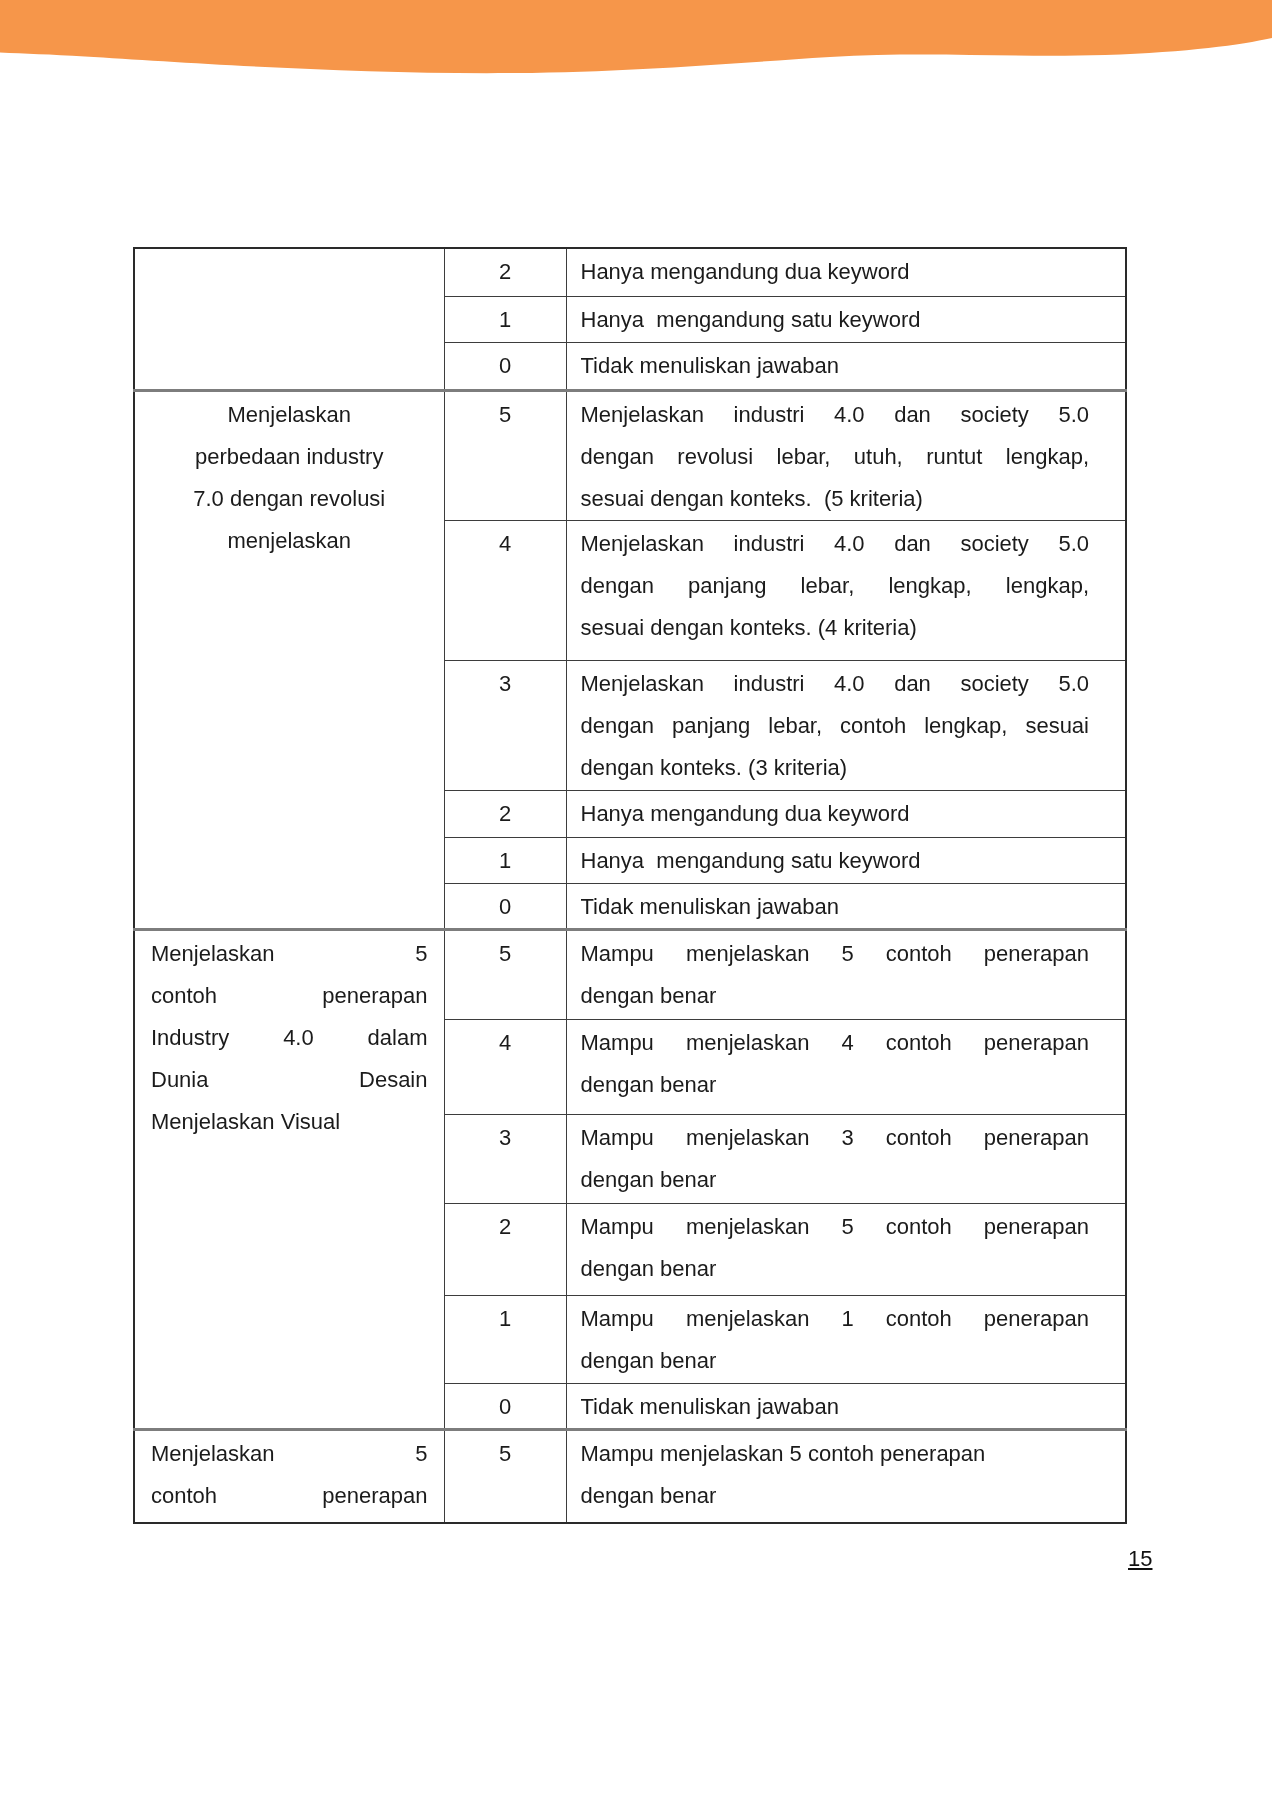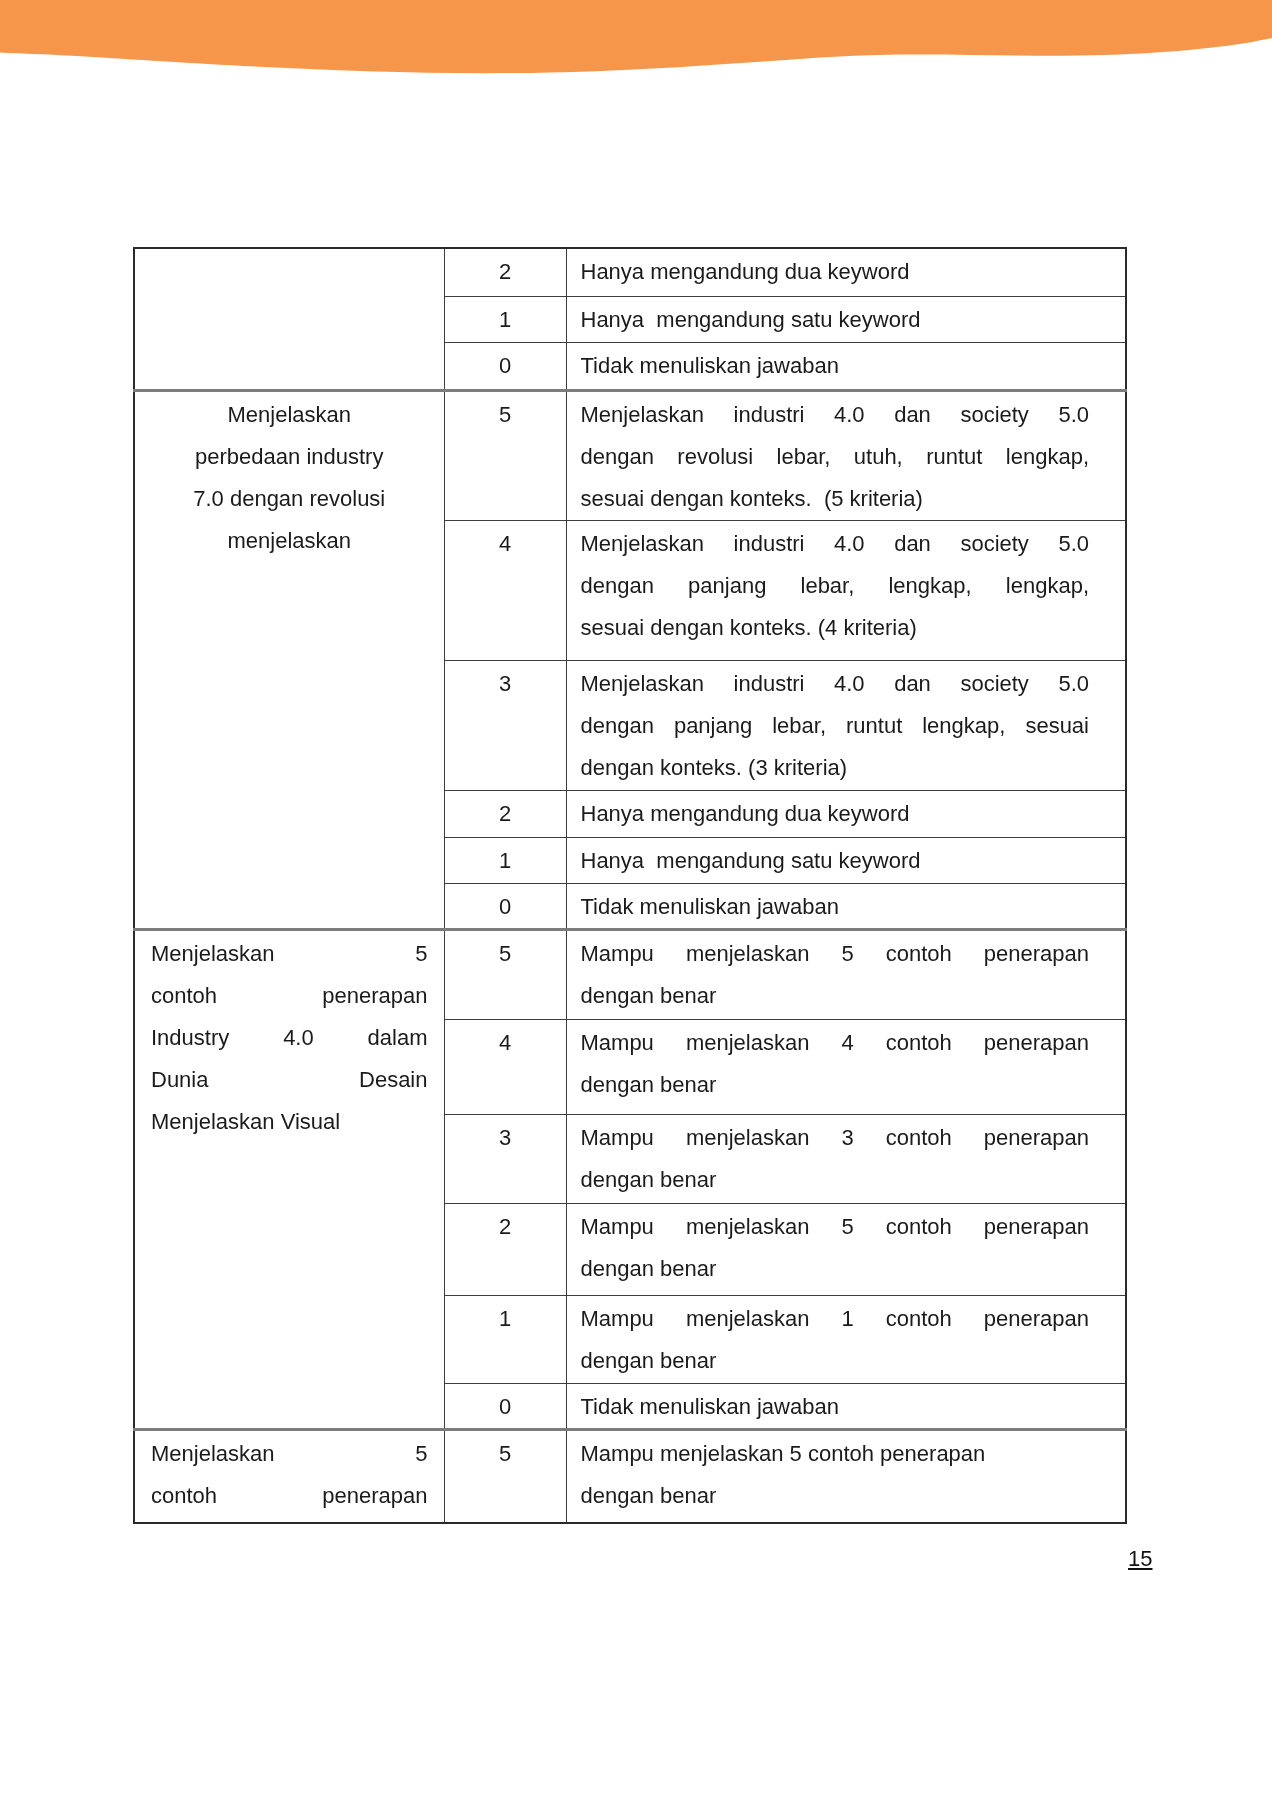--- a/index.html
+++ b/index.html
@@ -113,21 +113,21 @@
             <div class="cell-line">dengan panjang lebar, lengkap, lengkap,</div>
             <div class="cell-line">sesuai dengan konteks. (4 kriteria)</div>
           </td>
       </tr>
       <tr style="height:130px">
         <td class="score-cell">
             <div class="cell-line">3</div>
           </td>
         <td class="desc-cell stretch">
             <div class="cell-line">Menjelaskan industri 4.0 dan society 5.0</div>
-            <div class="cell-line">dengan panjang lebar, runtut lengkap, sesuai</div>
+            <div class="cell-line">dengan panjang lebar, contoh lengkap, sesuai</div>
             <div class="cell-line">dengan konteks. (3 kriteria)</div>
           </td>
       </tr>
       <tr style="height:47px">
         <td class="score-cell">
             <div class="cell-line">2</div>
           </td>
         <td class="desc-cell stretch">
             <div class="cell-line">Hanya mengandung dua keyword</div>
           </td>

